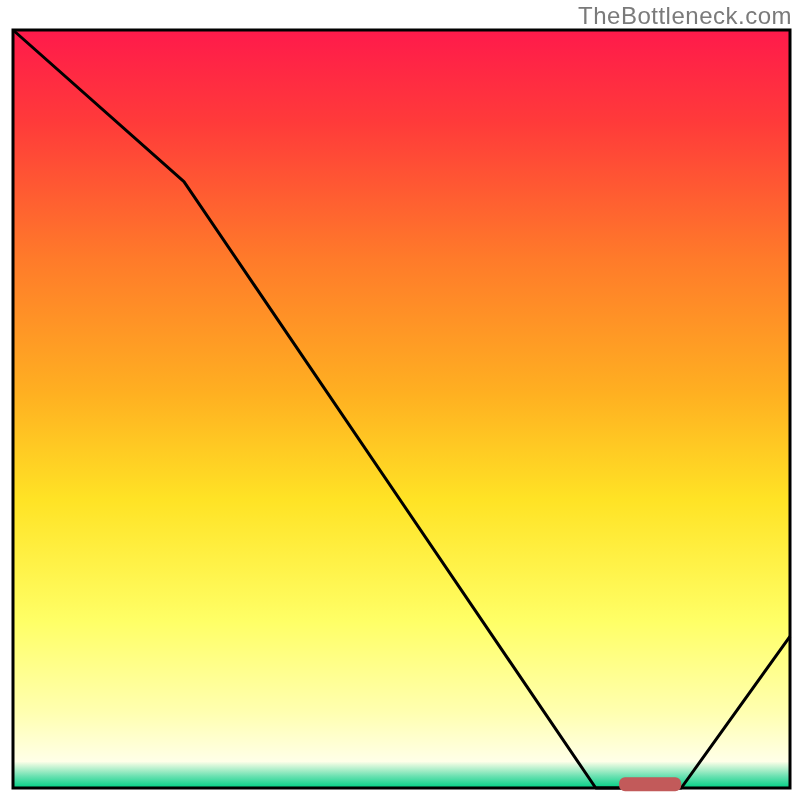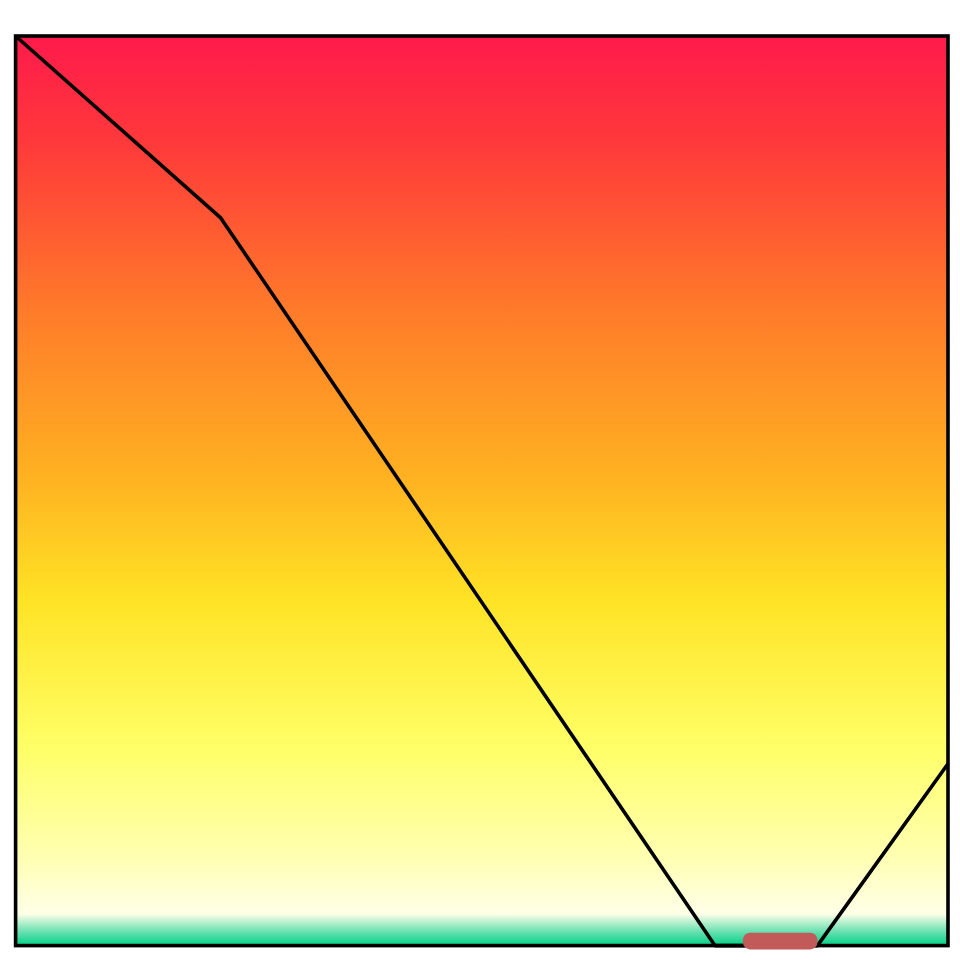--- a/index.html
+++ b/index.html
@@ -30,20 +30,21 @@
     top: 0;
     left: 0;
     width: 800px;
     height: 800px;
   }
 </style>
 </head>
 <body>
 
 <div class="frame">
+  <div class="watermark">TheBottleneck.com</div>
   <svg class="chart" viewBox="0 0 800 800">
     <defs>
       <linearGradient id="bgGrad" x1="0" y1="0" x2="0" y2="1">
           <stop offset="0%" stop-color="#ff1a4b"></stop>
           <stop offset="12%" stop-color="#ff3a3a"></stop>
           <stop offset="30%" stop-color="#ff7a2a"></stop>
           <stop offset="48%" stop-color="#ffb021"></stop>
           <stop offset="62%" stop-color="#ffe325"></stop>
           <stop offset="78%" stop-color="#ffff66"></stop>
           <stop offset="90%" stop-color="#ffffb0"></stop>

